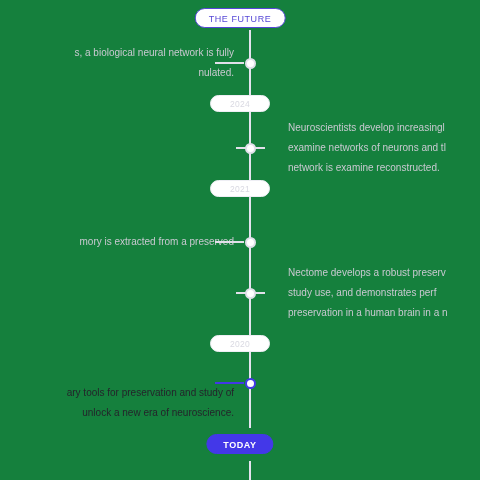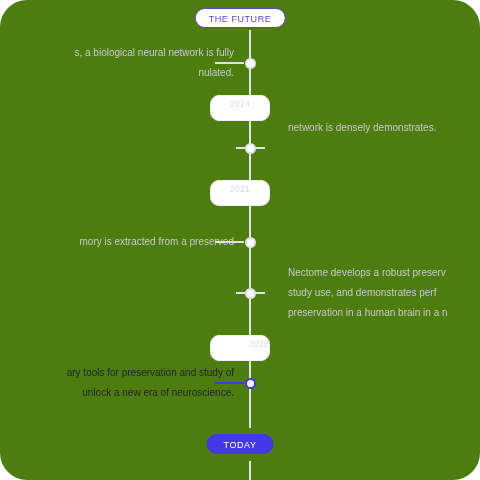--- a/index.html
+++ b/index.html
@@ -12,23 +12,22 @@
     height: 480px;
     overflow: hidden;
     font-family: "Liberation Sans", sans-serif;
     -webkit-font-smoothing: antialiased;
   }
 
   #timeline-root {
     position: relative;
     width: 480px;
     height: 480px;
-    background: #4d7c0f;
+    background: #15803d;
     overflow: hidden;
-    border-radius: 27px;
   }
 
   
   .axis-line {
     position: absolute;
     left: 249px;
     width: 2px;
     background: #e4e3ef;
   }
   .axis-seg-top    { top: 30px;  height: 398px; }
@@ -55,30 +54,30 @@
     color: #5547d6;
     background: #ffffff;
     font-weight: 400;
   }
   .pill-today {
     top: 434px;
     padding: 0 16px;
     border: 1.6px solid #4338e8;
     background: #4338e8;
     color: #ffffff;
-    font-weight: 400;
+    font-weight: 700;
   }
 
   
   .year-pill {
     position: absolute;
     left: 50%;
     transform: translateX(-50%);
     width: 60px;
-    height: 26px;
+    height: 17px;
     line-height: 16px;
     border-radius: 9px;
     border: 1px solid #eeeef4;
     background: #ffffff;
     color: #d9d9e2;
     font-size: 8.5px;
     text-align: center;
     letter-spacing: 0.3px;
     box-sizing: border-box;
   }
@@ -131,55 +130,57 @@
     white-space: nowrap;
   }
   .milestone.side-left .milestone-text {
     right: 246px;
     text-align: right;
   }
   .milestone.side-right .milestone-text {
     left: 288px;
     text-align: left;
   }
-  .milestone.active .milestone-text { color: #24242b; }
+  .milestone.active .milestone-text { color: #24242b; margin-top: 20px; }
 
   .milestone-text .line { display: block; }
 </style>
 </head>
 <body>
 
 <div id="timeline-root">
 
   <div class="axis-line axis-seg-top"></div>
   <div class="axis-line axis-seg-bottom"></div>
 
   <div class="pill pill-future">THE FUTURE</div>
 
   <div class="pill pill-today">TODAY</div>
 
   <div id="years-layer">
       <div class="year-pill" style="top: 95px;">2024</div>
       <div class="year-pill" style="top: 180px;">2021</div>
-      <div class="year-pill" style="top: 335px; text-align: right;">2020</div>
+      <div class="year-pill" style="top: 335px;">2020</div>
     </div>
   <div id="milestones-layer">
       <div class="milestone side-left" style="top: 63px;">
         <div class="node-connector"></div>
         <div class="node-dot"></div>
         <div class="milestone-text" style="top: -20px;">
           <span class="line">s, a biological neural network is fully</span>
           <span class="line">nulated.</span>
         </div>
       </div>
       <div class="milestone side-right" style="top: 148px;">
         <div class="node-connector"></div>
         <div class="node-dot"></div>
         <div class="milestone-text" style="top: -30px;">
-          <span class="line">network is densely demonstrates.</span>
+          <span class="line">Neuroscientists develop increasingl</span>
+          <span class="line">examine networks of neurons and tl</span>
+          <span class="line">network is examine reconstructed.</span>
         </div>
       </div>
       <div class="milestone side-left" style="top: 242px;">
         <div class="node-connector"></div>
         <div class="node-dot"></div>
         <div class="milestone-text" style="top: -10px;">
           <span class="line">mory is extracted from a preserved</span>
         </div>
       </div>
       <div class="milestone side-right" style="top: 293px;">

